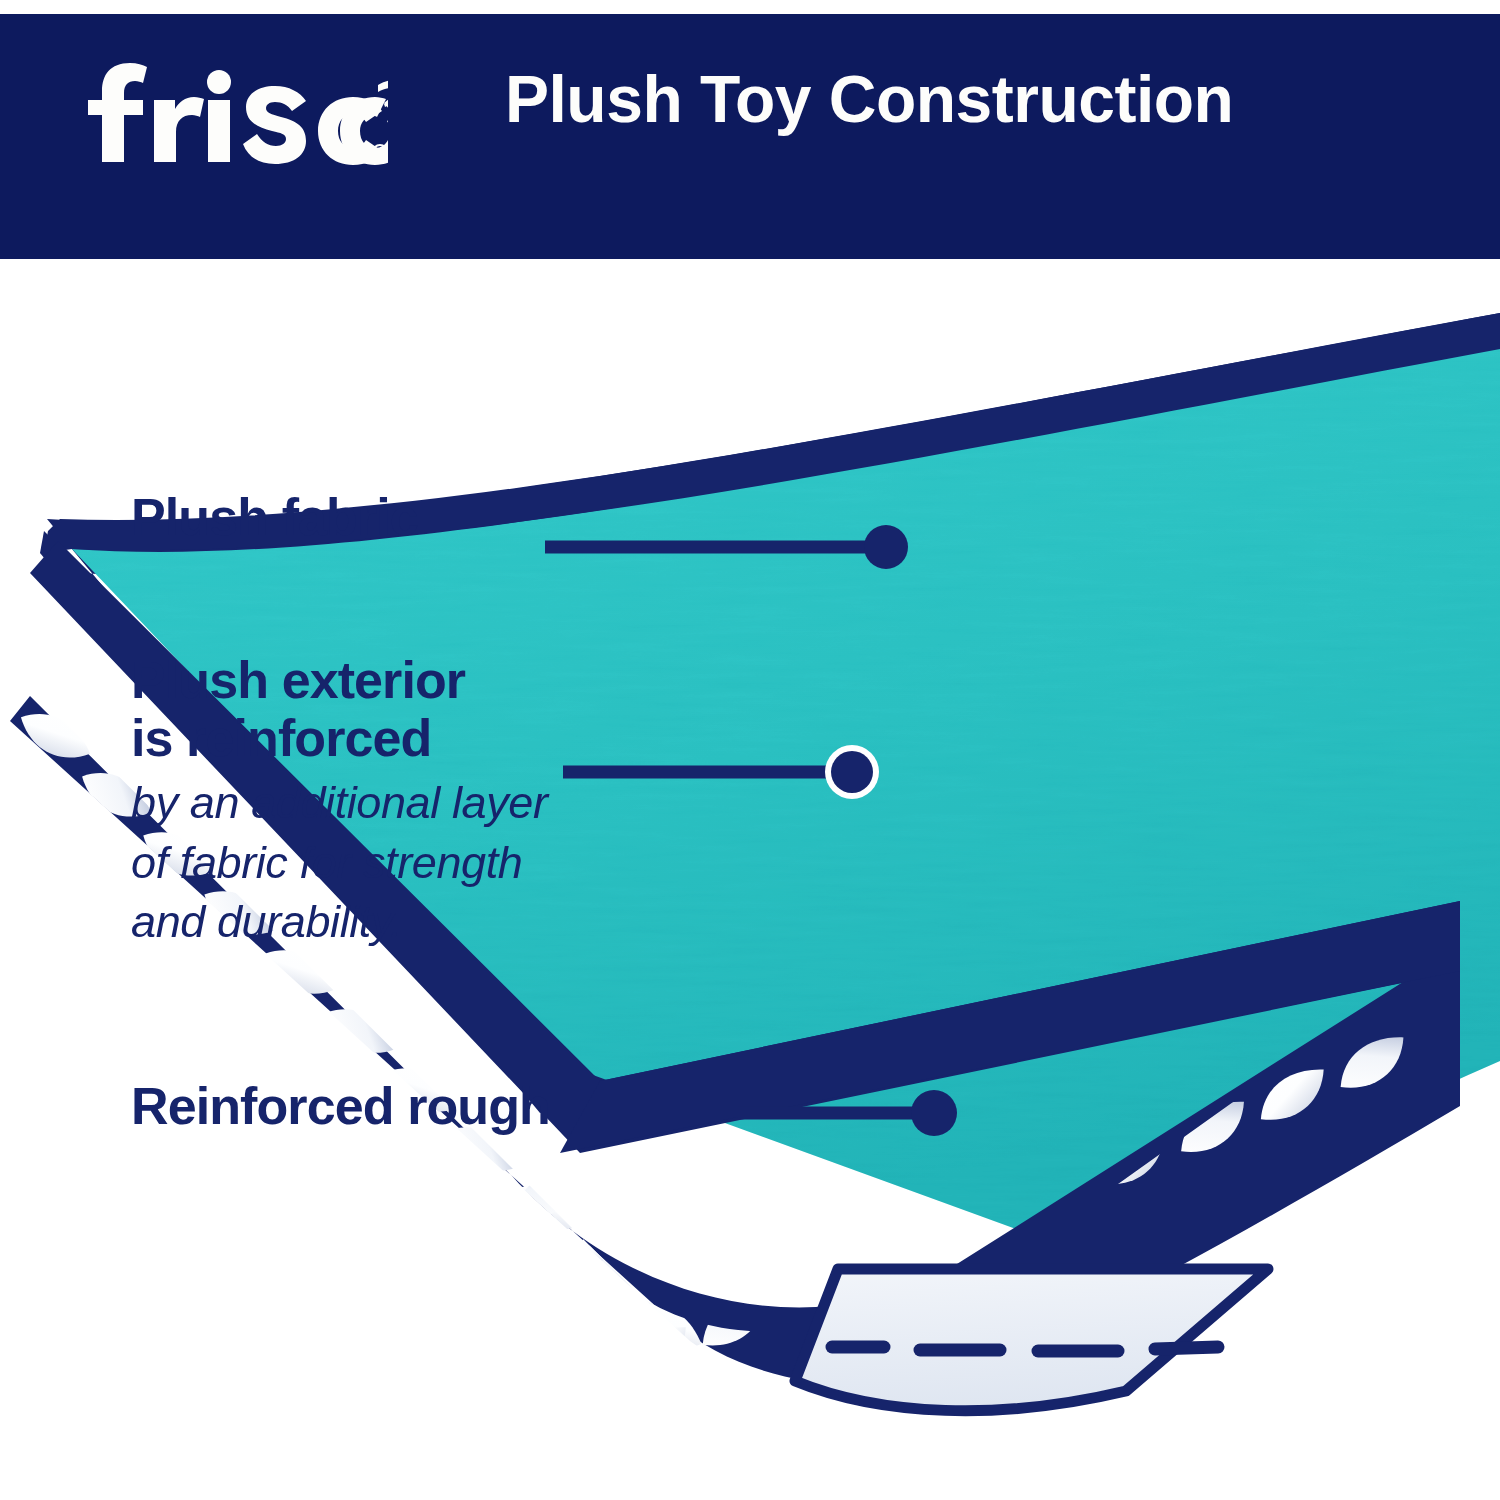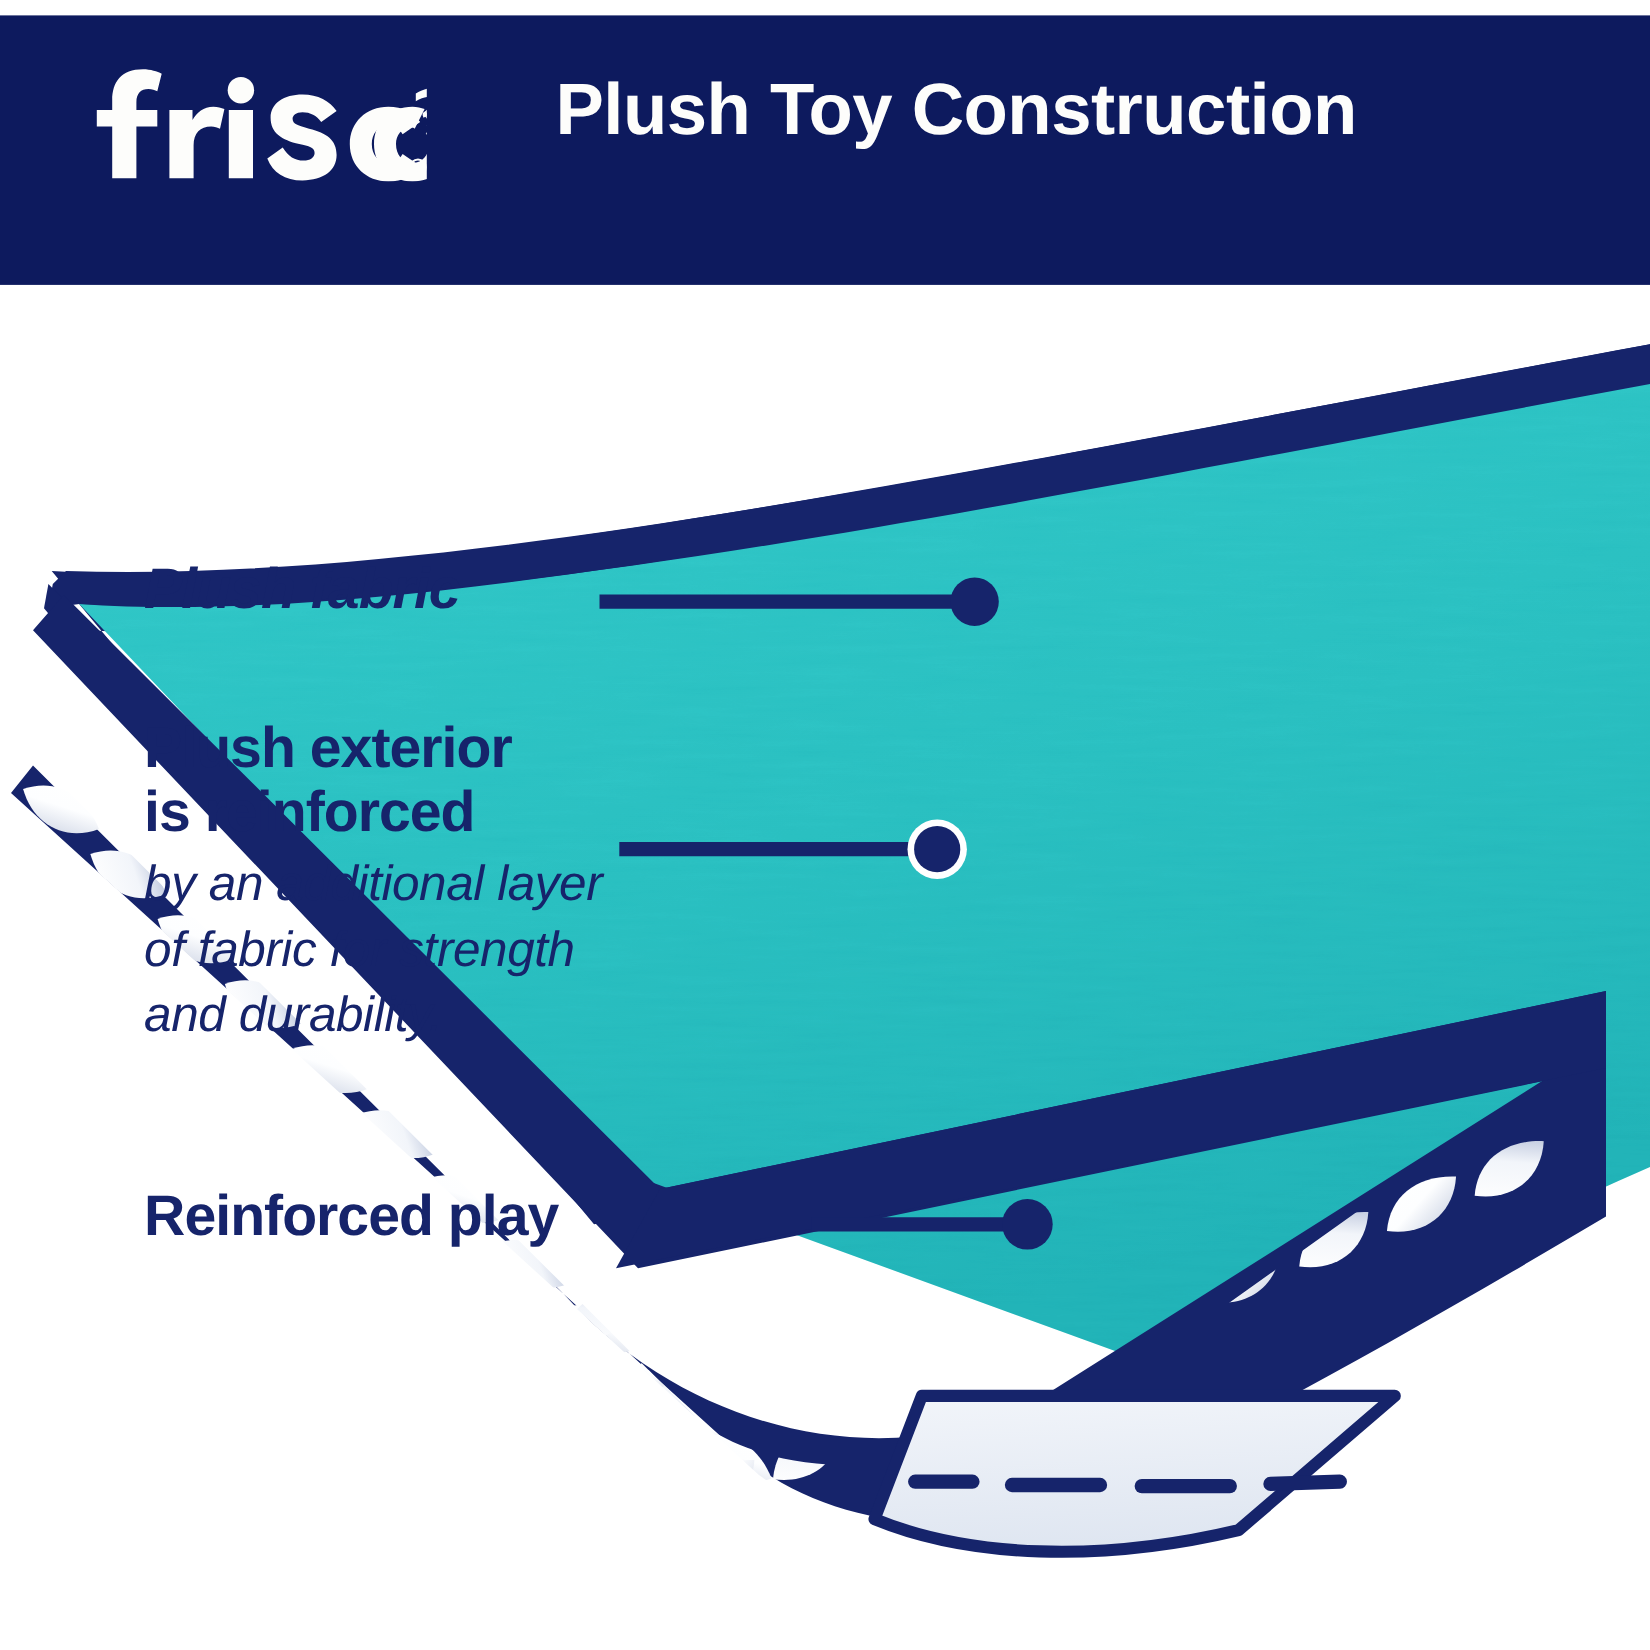--- a/index.html
+++ b/index.html
@@ -74,21 +74,21 @@
     font-family: "Liberation Sans", sans-serif;
     font-weight: normal;
     font-size: 45px;
     line-height: 1.32;
     letter-spacing: -0.4px;
     white-space: pre-line;
     margin-top: 6px;
     font-style: italic;
   }
 
-  #callout-plush-fabric { left: 131px; top: 507px; font-style: italic; }
+  #callout-plush-fabric { left: 131px; top: 488px; }
   #callout-plush-exterior { left: 131px; top: 651px; }
   #callout-reinforced-seams { left: 131px; top: 1077px; }
 </style>
 </head>
 <body>
 
 <div id="page">
 
   <div id="header-band">
 
@@ -396,16 +396,16 @@
 
   <div class="callout" id="callout-plush-exterior">
     <div class="head">Plush exterior
 is reinforced</div>
     <div class="body">by an additional layer
 of fabric for strength
 and durability.</div>
   </div>
 
   <div class="callout" id="callout-reinforced-seams">
-    <div class="head">Reinforced play</div>
+    <div class="head">Reinforced rough</div>
   </div>
 
 </div>
 
 </body></html>

